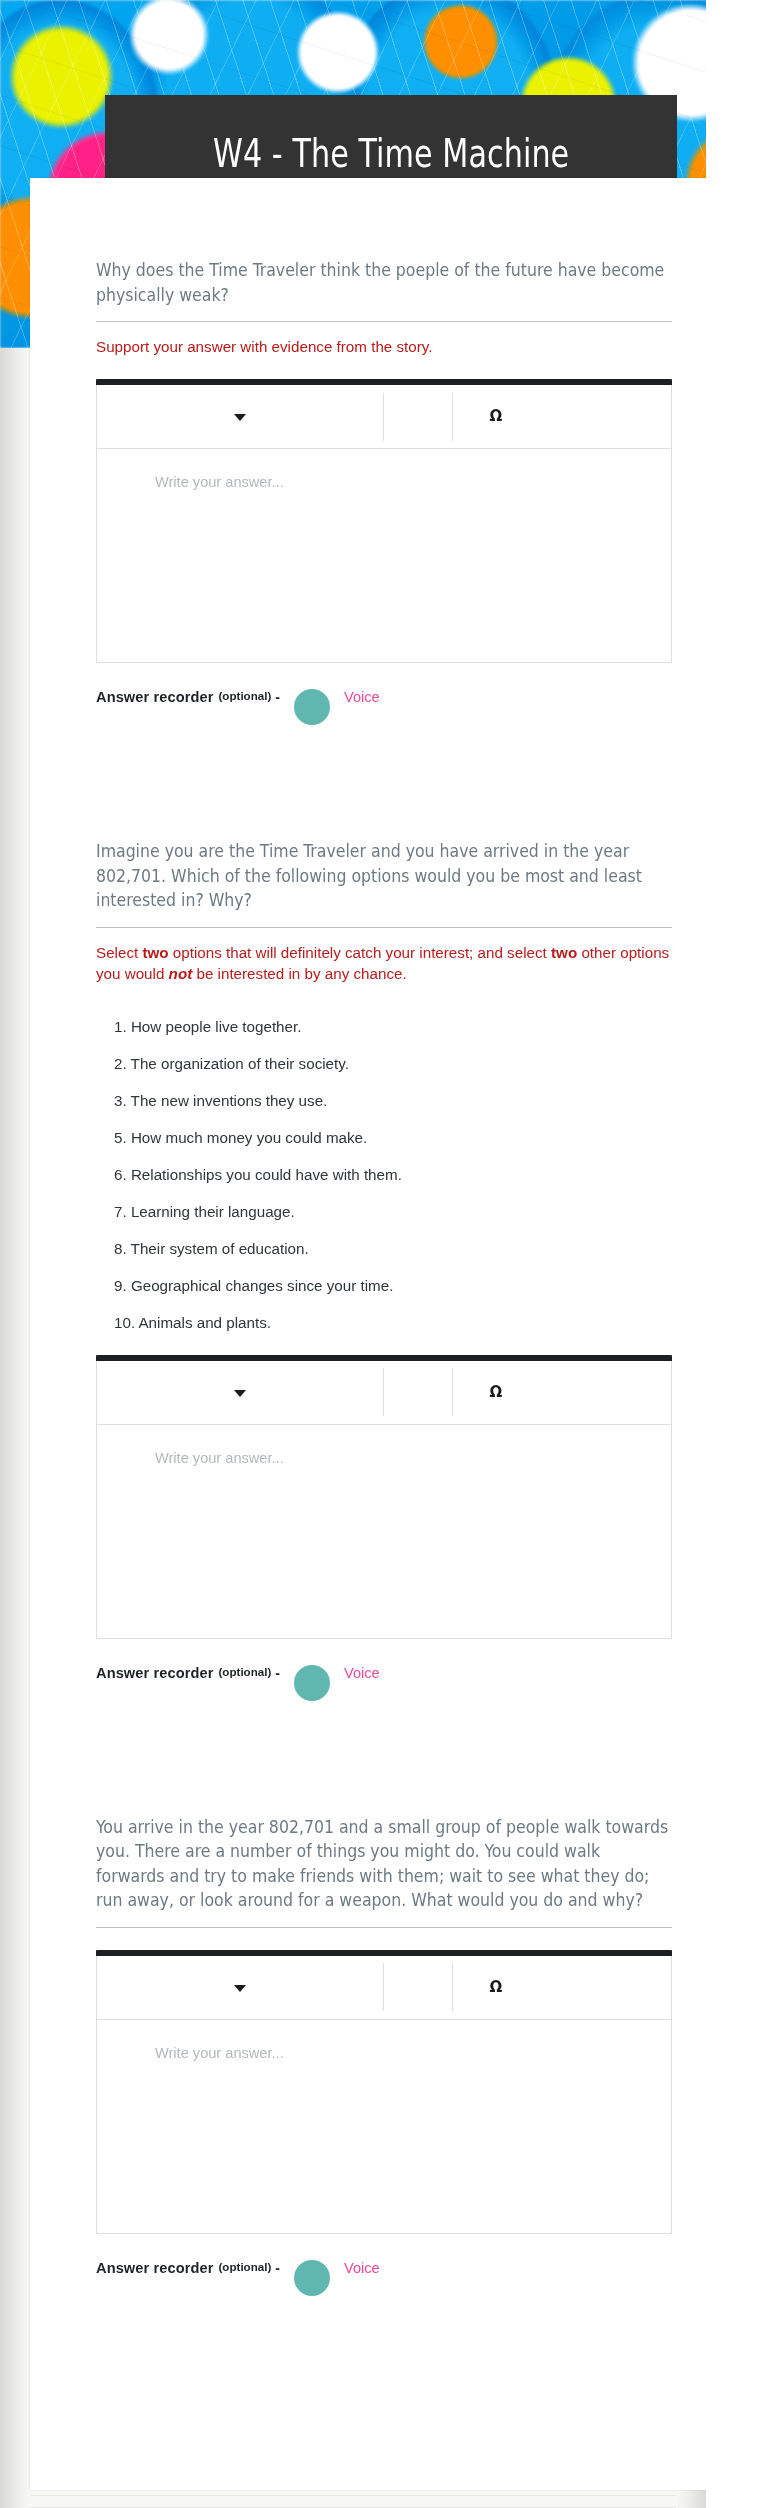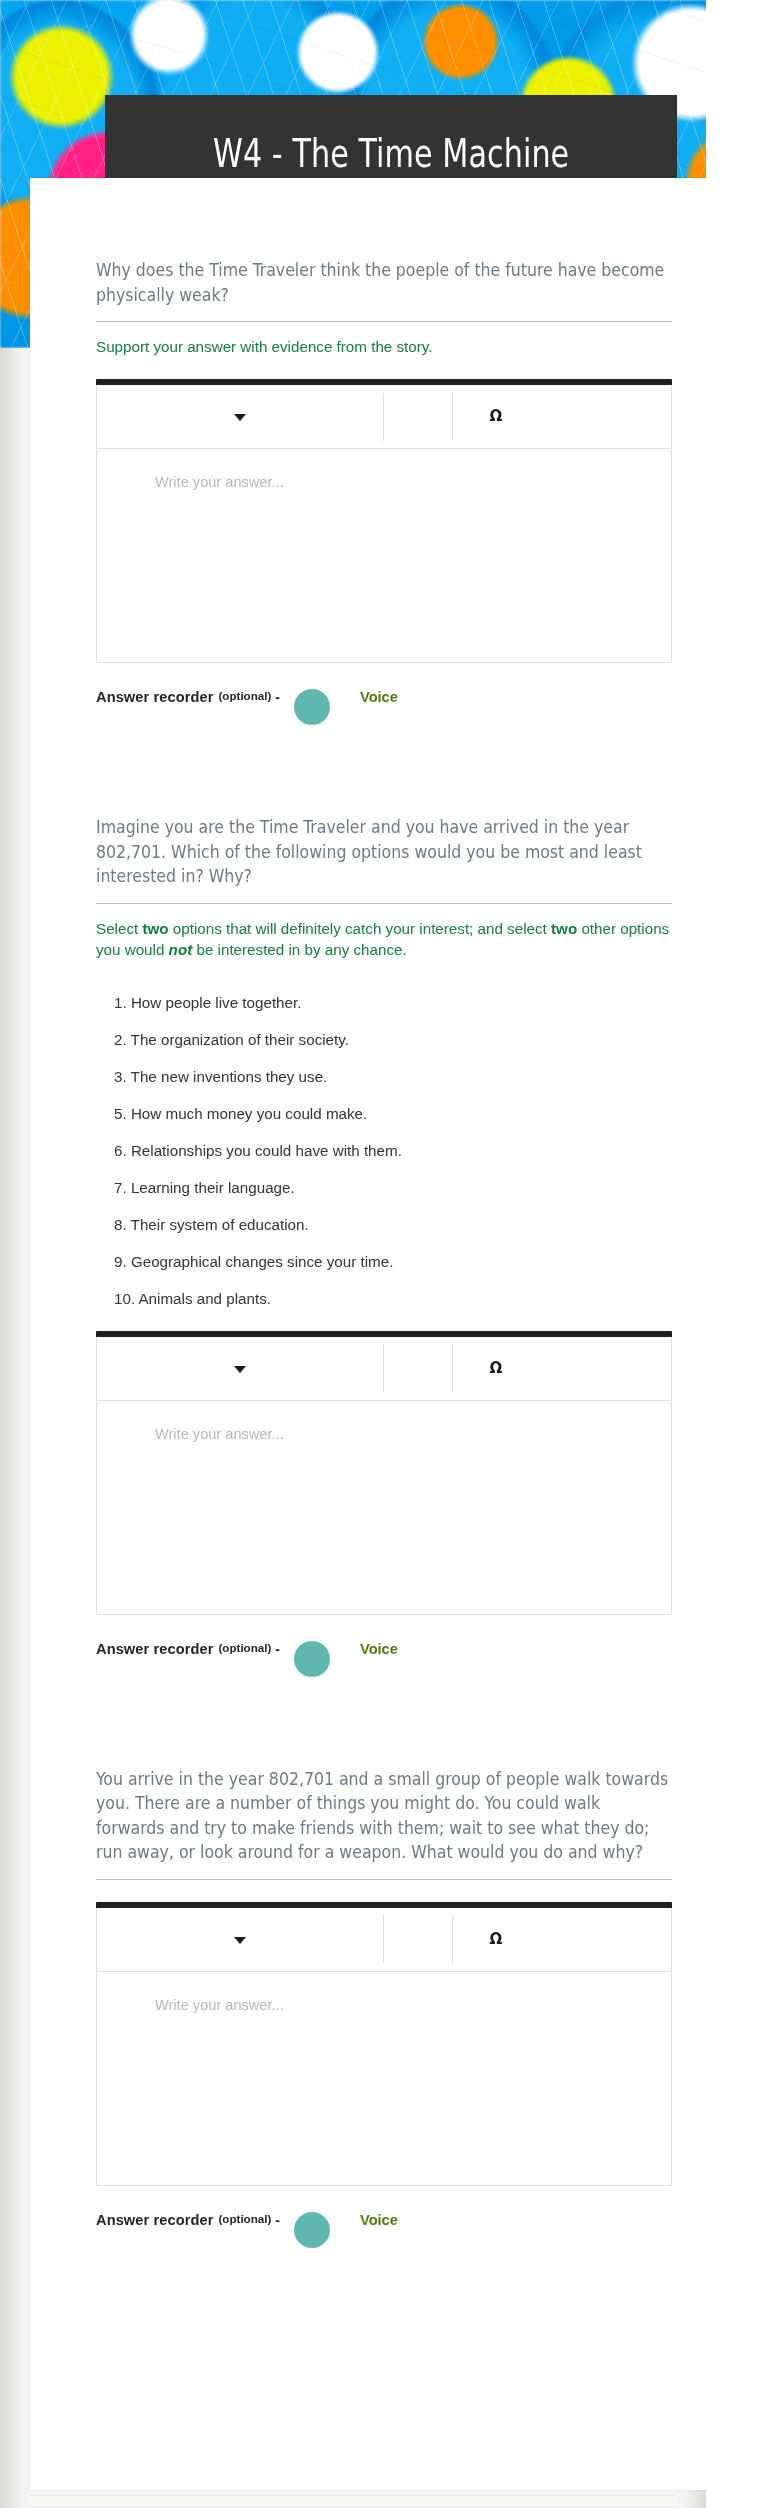--- a/index.html
+++ b/index.html
@@ -105,36 +105,36 @@
   .card {
     position: absolute;
     left: 30px; top: 178px;
     width: 708px;
     min-height: 2312px;
     background: #ffffff;
     box-shadow: 0 0 2px rgba(0,0,0,.10);
     padding: 0 0 40px 0;
   }
 
-  .qblock { padding: 4px 66px; }
+  .qblock { padding: 16px 66px; }
   .qblock.first { padding-top: 80px; }
 
   .q-prompt {
     color: #6d7a83;
     font-family: "DejaVu Sans Condensed", "Liberation Sans Narrow", "Liberation Sans", sans-serif;
     font-weight: 400;
     font-size: 17.5px;
     line-height: 24.5px;
     padding-bottom: 14px;
     border-bottom: 1px solid #b9bfc3;
     transform-origin: left center;
   }
   .q-sub {
     margin-top: 14px;
-    color: #15803d;
+    color: #b91c1c;
     font-family: "Liberation Sans", sans-serif;
     font-size: 15.2px;
     line-height: 21px;
   }
   .q-sub b { font-weight: 700; }
   .q-sub i { font-style: italic; font-weight: bold; }
 
   .opt-list {
     margin: 32px 0 0 16px;
     padding: 0;
@@ -232,24 +232,24 @@
     margin-left: 4px;
   }
   .rec-circle {
     width: 36px; height: 36px;
     border-radius: 50%;
     background: #5fb7b0;
     margin-left: 14px;
     flex: 0 0 36px;
   }
   .rec-voice {
-    font-weight: 700;
+    font-weight: 400;
     font-size: 14.6px;
-    color: #4d7c0f;
-    margin-left: 30px;
+    color: #ec4899;
+    margin-left: 14px;
   }
 
   .block-gap { height: 82px; }
 </style>
 </head>
 <body>
 
 <div id="page">
 
   <div class="paper-bg"></div>

